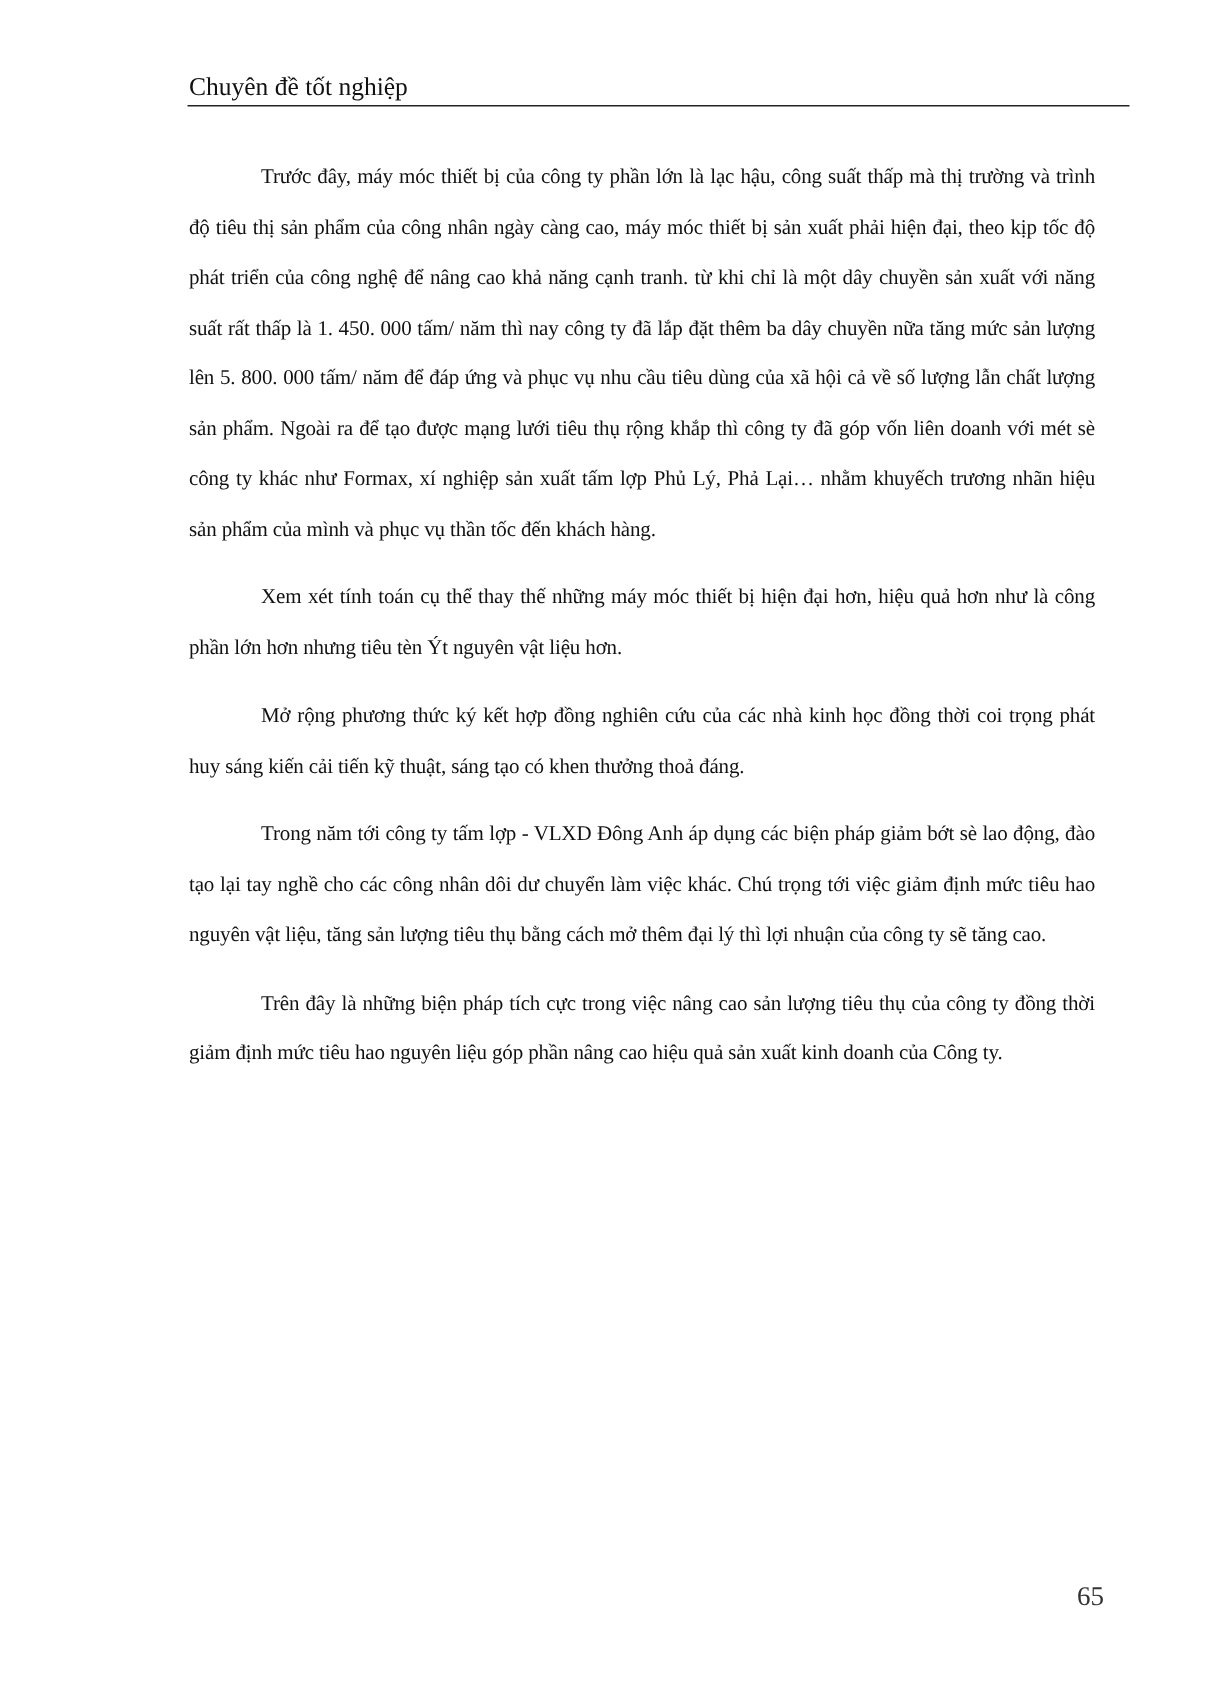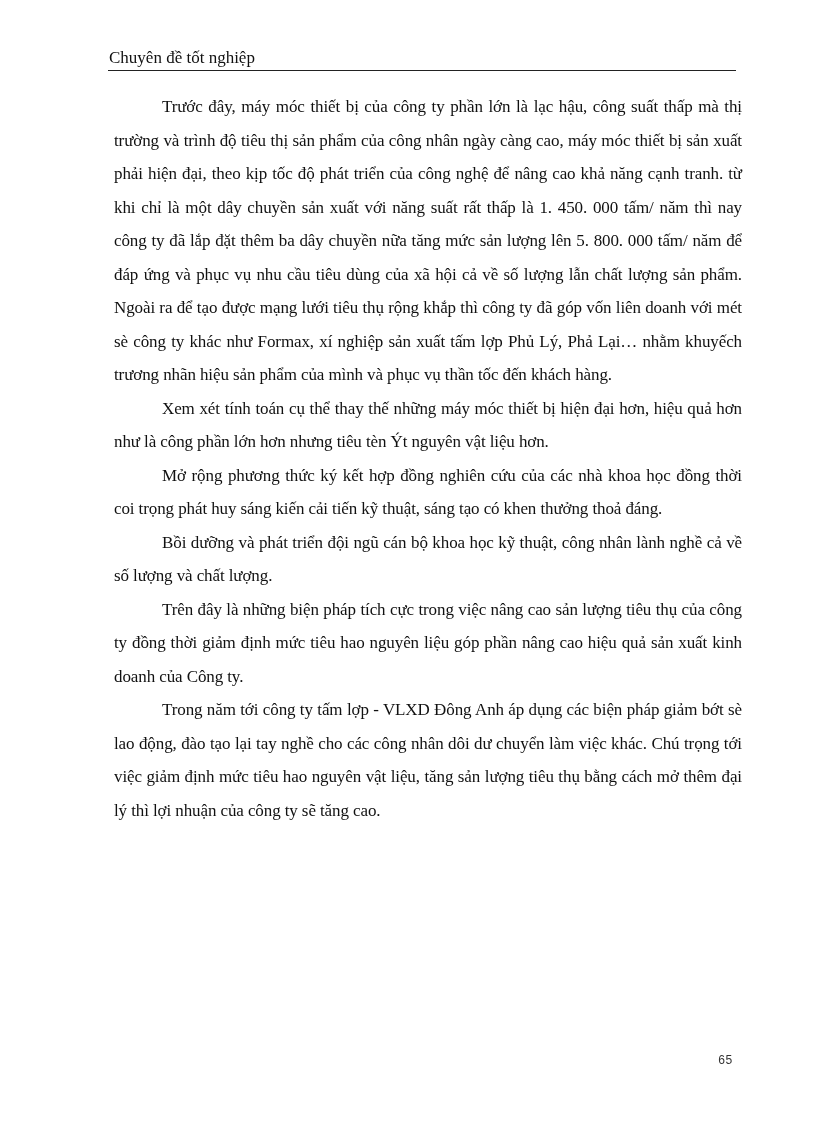--- a/index.html
+++ b/index.html
@@ -10,65 +10,64 @@
     body {
       width: 816px;
       height: 1123px;
       position: relative;
       overflow: hidden;
       font-family: "Liberation Serif", "DejaVu Serif", serif;
       color: #111111;
     }
     .header {
       position: absolute;
-      left: 108px;
+      left: 125px;
       top: 48px;
       width: 628px;
       height: 22px;
       border-bottom: 1.3px solid #222;
     }
     .header-title {
       position: absolute;
       left: 1px;
       top: 0px;
       font-size: 17px;
       line-height: 20px;
     }
     .body-text {
       position: absolute;
       left: 114px;
       top: 90px;
       width: 628px;
     }
     .para {
-      margin: 0;
-      font-size: 17px;
+      margin: 12px;
+      font-size: 14px;
       line-height: 33.5px;
       text-align: justify;
       text-indent: 48px;
       letter-spacing: -0.1px;
     }
     .page-number {
       position: absolute;
       left: 718px;
       top: 1054px;
-      font-size: 12px;
-      font-family: Liberation Mono, monospace;
+      font-size: 18px;
+      font-family: Liberation Serif, serif;
       color: #333;
     }
   </style>
 </head>
 <body>
 
 <div class="header">
   <span class="header-title">Chuyên đề tốt nghiệp</span>
 </div>
 
 <div class="body-text">
   <p class="para">Trước đây, máy móc thiết bị của công ty phần lớn là lạc hậu, công suất thấp mà thị trường và trình độ tiêu thị sản phẩm của công nhân ngày càng cao, máy móc thiết bị sản xuất phải hiện đại, theo kịp tốc độ phát triển của công nghệ để nâng cao khả năng cạnh tranh. từ khi chỉ là một dây chuyền sản xuất với năng suất rất thấp là 1. 450. 000 tấm/ năm thì nay công ty đã lắp đặt thêm ba dây chuyền nữa tăng mức sản lượng lên 5. 800. 000 tấm/ năm để đáp ứng và phục vụ nhu cầu tiêu dùng của xã hội cả về số lượng lẫn chất lượng sản phẩm. Ngoài ra để tạo được mạng lưới tiêu thụ rộng khắp thì công ty đã góp vốn liên doanh với mét sè công ty khác như Formax, xí nghiệp sản xuất tấm lợp Phủ Lý, Phả Lại… nhằm khuyếch trương nhãn hiệu sản phẩm của mình và phục vụ thần tốc đến khách hàng.</p>
   <p class="para">Xem xét tính toán cụ thể thay thế những máy móc thiết bị hiện đại hơn, hiệu quả hơn như là công phần lớn hơn nhưng tiêu tèn Ýt nguyên vật liệu hơn.</p>
-  <p class="para">Mở rộng phương thức ký kết hợp đồng nghiên cứu của các nhà khoa học đồng thời coi trọng phát huy sáng kiến cải tiến kỹ thuật, sáng tạo có khen thưởng thoả đáng.</p>
-  <p class="para">Bồi dưỡng và phát triển đội ngũ cán bộ khoa học kỹ thuật, công nhân lành nghề cả về số lượng và chất lượng.</p>
+  <p class="para">Mở rộng phương thức ký kết hợp đồng nghiên cứu của các nhà kinh học đồng thời coi trọng phát huy sáng kiến cải tiến kỹ thuật, sáng tạo có khen thưởng thoả đáng.</p>
+  <p class="para">Trong năm tới công ty tấm lợp - VLXD Đông Anh áp dụng các biện pháp giảm bớt sè lao động, đào tạo lại tay nghề cho các công nhân dôi dư chuyển làm việc khác. Chú trọng tới việc giảm định mức tiêu hao nguyên vật liệu, tăng sản lượng tiêu thụ bằng cách mở thêm đại lý thì lợi nhuận của công ty sẽ tăng cao.</p>
   <p class="para">Trên đây là những biện pháp tích cực trong việc nâng cao sản lượng tiêu thụ của công ty đồng thời giảm định mức tiêu hao nguyên liệu góp phần nâng cao hiệu quả sản xuất kinh doanh của Công ty.</p>
-  <p class="para">Trong năm tới công ty tấm lợp - VLXD Đông Anh áp dụng các biện pháp giảm bớt sè lao động, đào tạo lại tay nghề cho các công nhân dôi dư chuyển làm việc khác. Chú trọng tới việc giảm định mức tiêu hao nguyên vật liệu, tăng sản lượng tiêu thụ bằng cách mở thêm đại lý thì lợi nhuận của công ty sẽ tăng cao.</p>
 </div>
 
 <div class="page-number">65</div>
 
 </body></html>

